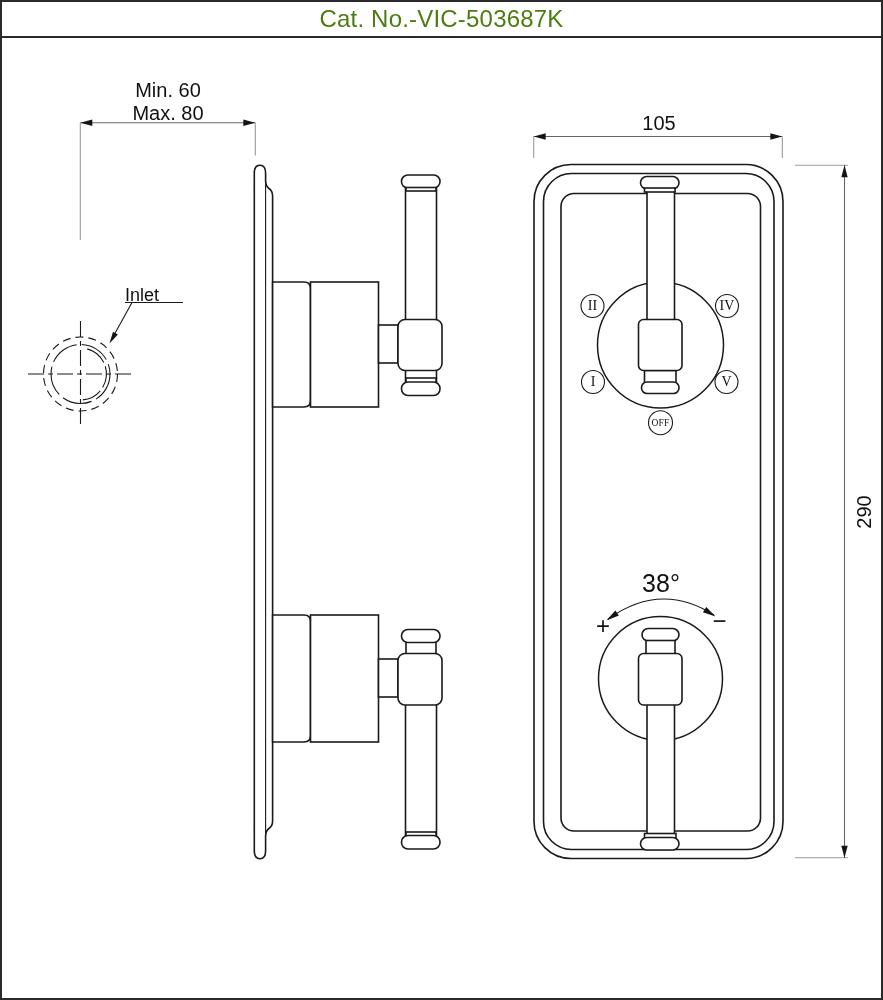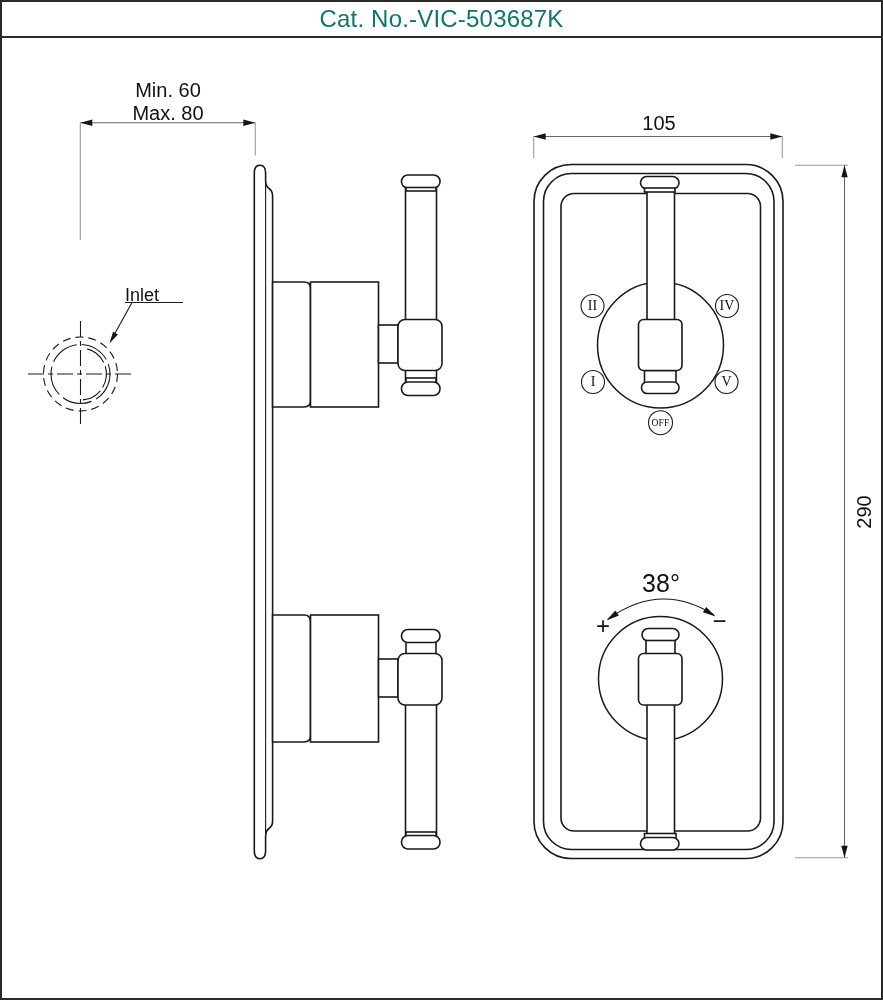--- a/index.html
+++ b/index.html
@@ -5,21 +5,21 @@
   html,body{margin:0;padding:0;background:#e8e8e8;}
   .page{
     position:relative;width:883px;height:1000px;background:#fff;
     border:2.5px solid #2a2a2a;box-sizing:border-box;overflow:hidden;
     font-family:"Liberation Sans",sans-serif;
   }
   .titlebar{
     position:absolute;left:0;top:0;width:100%;height:34px;
     border-bottom:2.5px solid #2a2a2a;display:flex;align-items:center;justify-content:center;
   }
-  .titlebar .t{font-size:24px;color:#0f766e;letter-spacing:.2px;}
+  .titlebar .t{font-size:24px;color:#4d7c0f;letter-spacing:.2px;}
   svg{position:absolute;left:0;top:0;}
   .obj{stroke:#1a1a1a;stroke-width:1.6;fill:#fff;}
   .objn{stroke:#1a1a1a;stroke-width:1.5;fill:none;}
   .thin{stroke:#1a1a1a;stroke-width:1.1;fill:none;}
   .dim{stroke:#666;stroke-width:1.1;fill:none;}
   .ext{stroke:#9a9a9a;stroke-width:1.1;fill:none;}
   .ah{fill:#151515;stroke:none;}
   text{fill:#111;}
   .dimtxt{font-family:"Liberation Sans",sans-serif;font-size:20px;}
   .bigtxt{font-family:"Liberation Sans",sans-serif;font-size:25px;}

